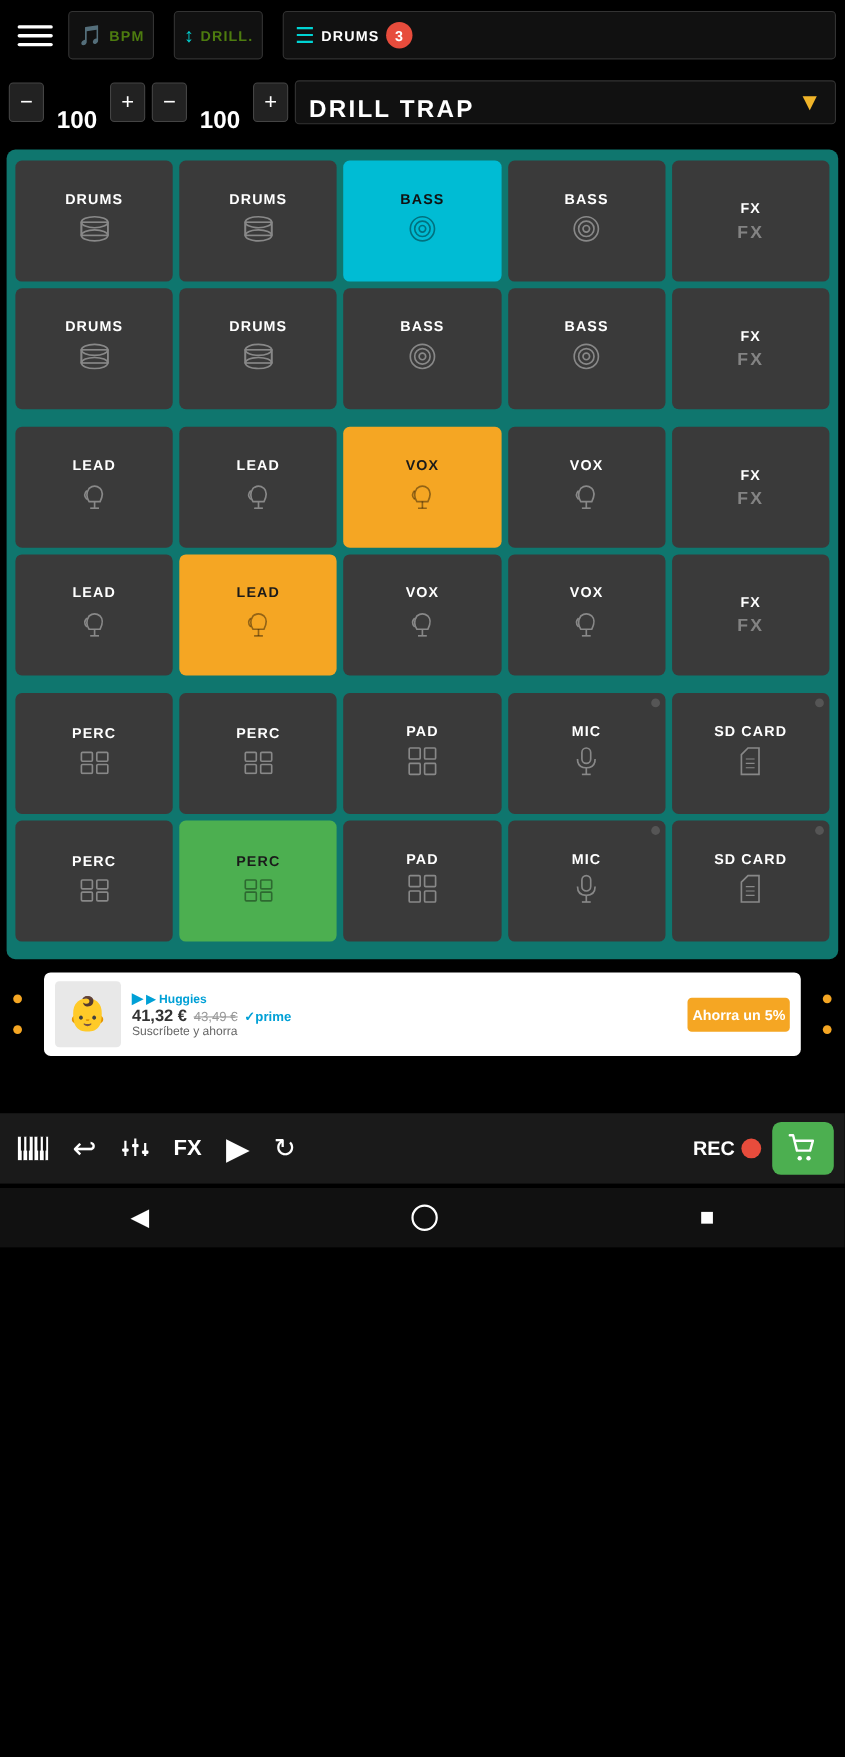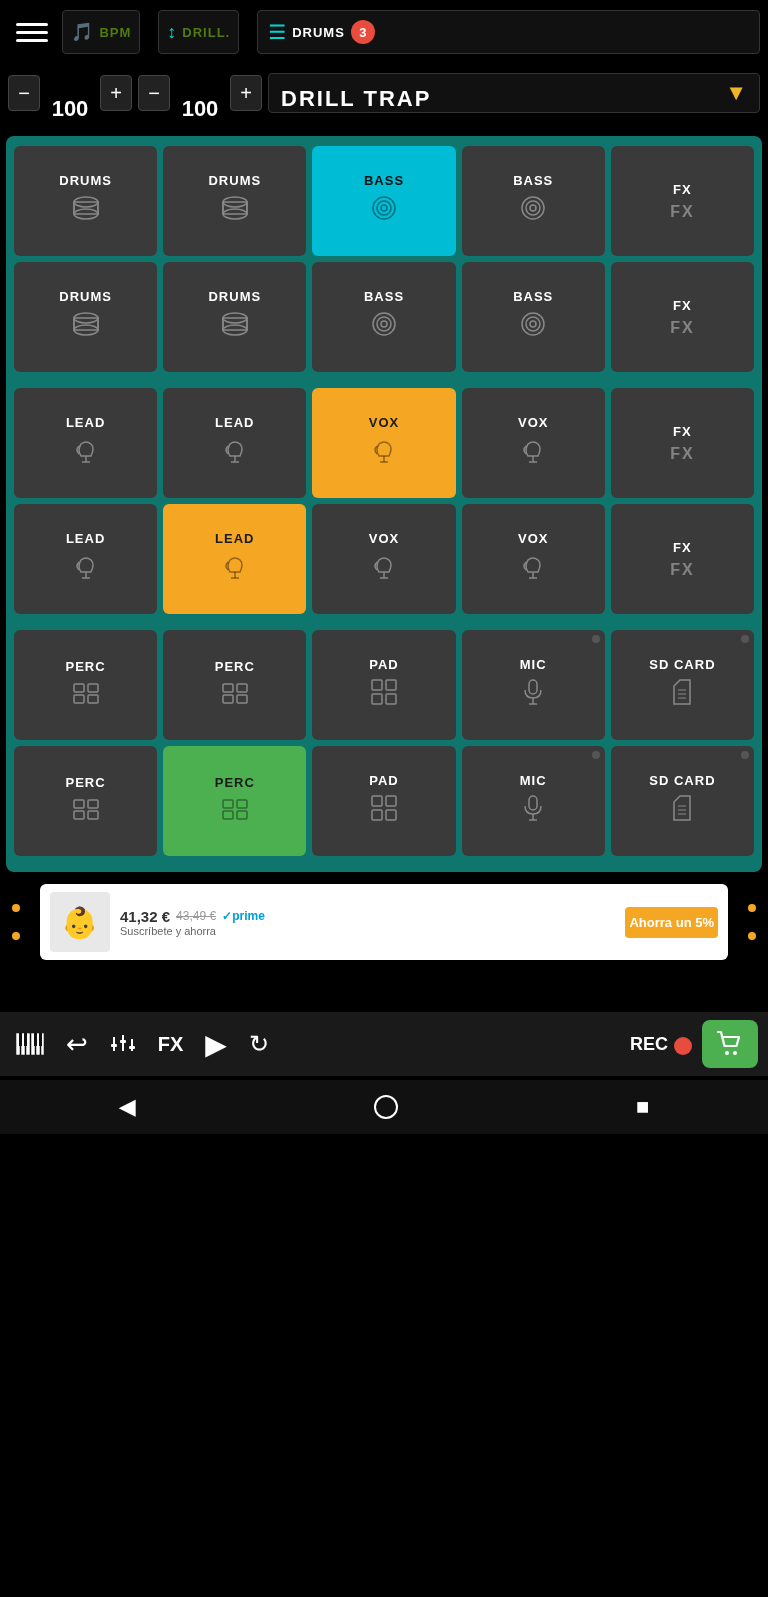--- a/index.html
+++ b/index.html
@@ -327,21 +327,21 @@
       padding: 4px 6px;
     }
     .toolbar-btn-fx {
       color: #fff;
       font-size: 18px;
       font-weight: bold;
       cursor: pointer;
     }
     .rec-group {
       display: flex;
-      align-items: flex-end;
+      align-items: center;
       gap: 6px;
       margin-left: auto;
     }
     .rec-label {
       color: #fff;
       font-size: 18px;
       font-weight: bold;
     }
     .rec-dot {
       width: 18px;
@@ -704,20 +704,24 @@
 <div style="position:relative; margin: 12px 0;">
   <div class="ad-banner">
     <div class="ad-dots-left">
       <div class="ad-dot"></div>
       <div class="ad-dot"></div>
     </div>
     <div class="ad-image">
       <span style="font-size:30px;">👶</span>
     </div>
     <div class="ad-content">
+      <div class="ad-logo">
+        <span style="color:#00a0d6; font-size:13px;">▶</span>
+        <span>▶ Huggies</span>
+      </div>
       <div style="display:flex; align-items:center; gap:6px; flex-wrap:wrap;">
         <span class="ad-price-main">41,32 €</span>
         <span class="ad-price-old">43,49 €</span>
         <span class="ad-prime">✓prime</span>
       </div>
       <div class="ad-sub">Suscríbete y ahorra</div>
     </div>
     <div class="ad-cta">Ahorra un 5%</div>
     <div class="ad-dots-right">
       <div class="ad-dot"></div>

